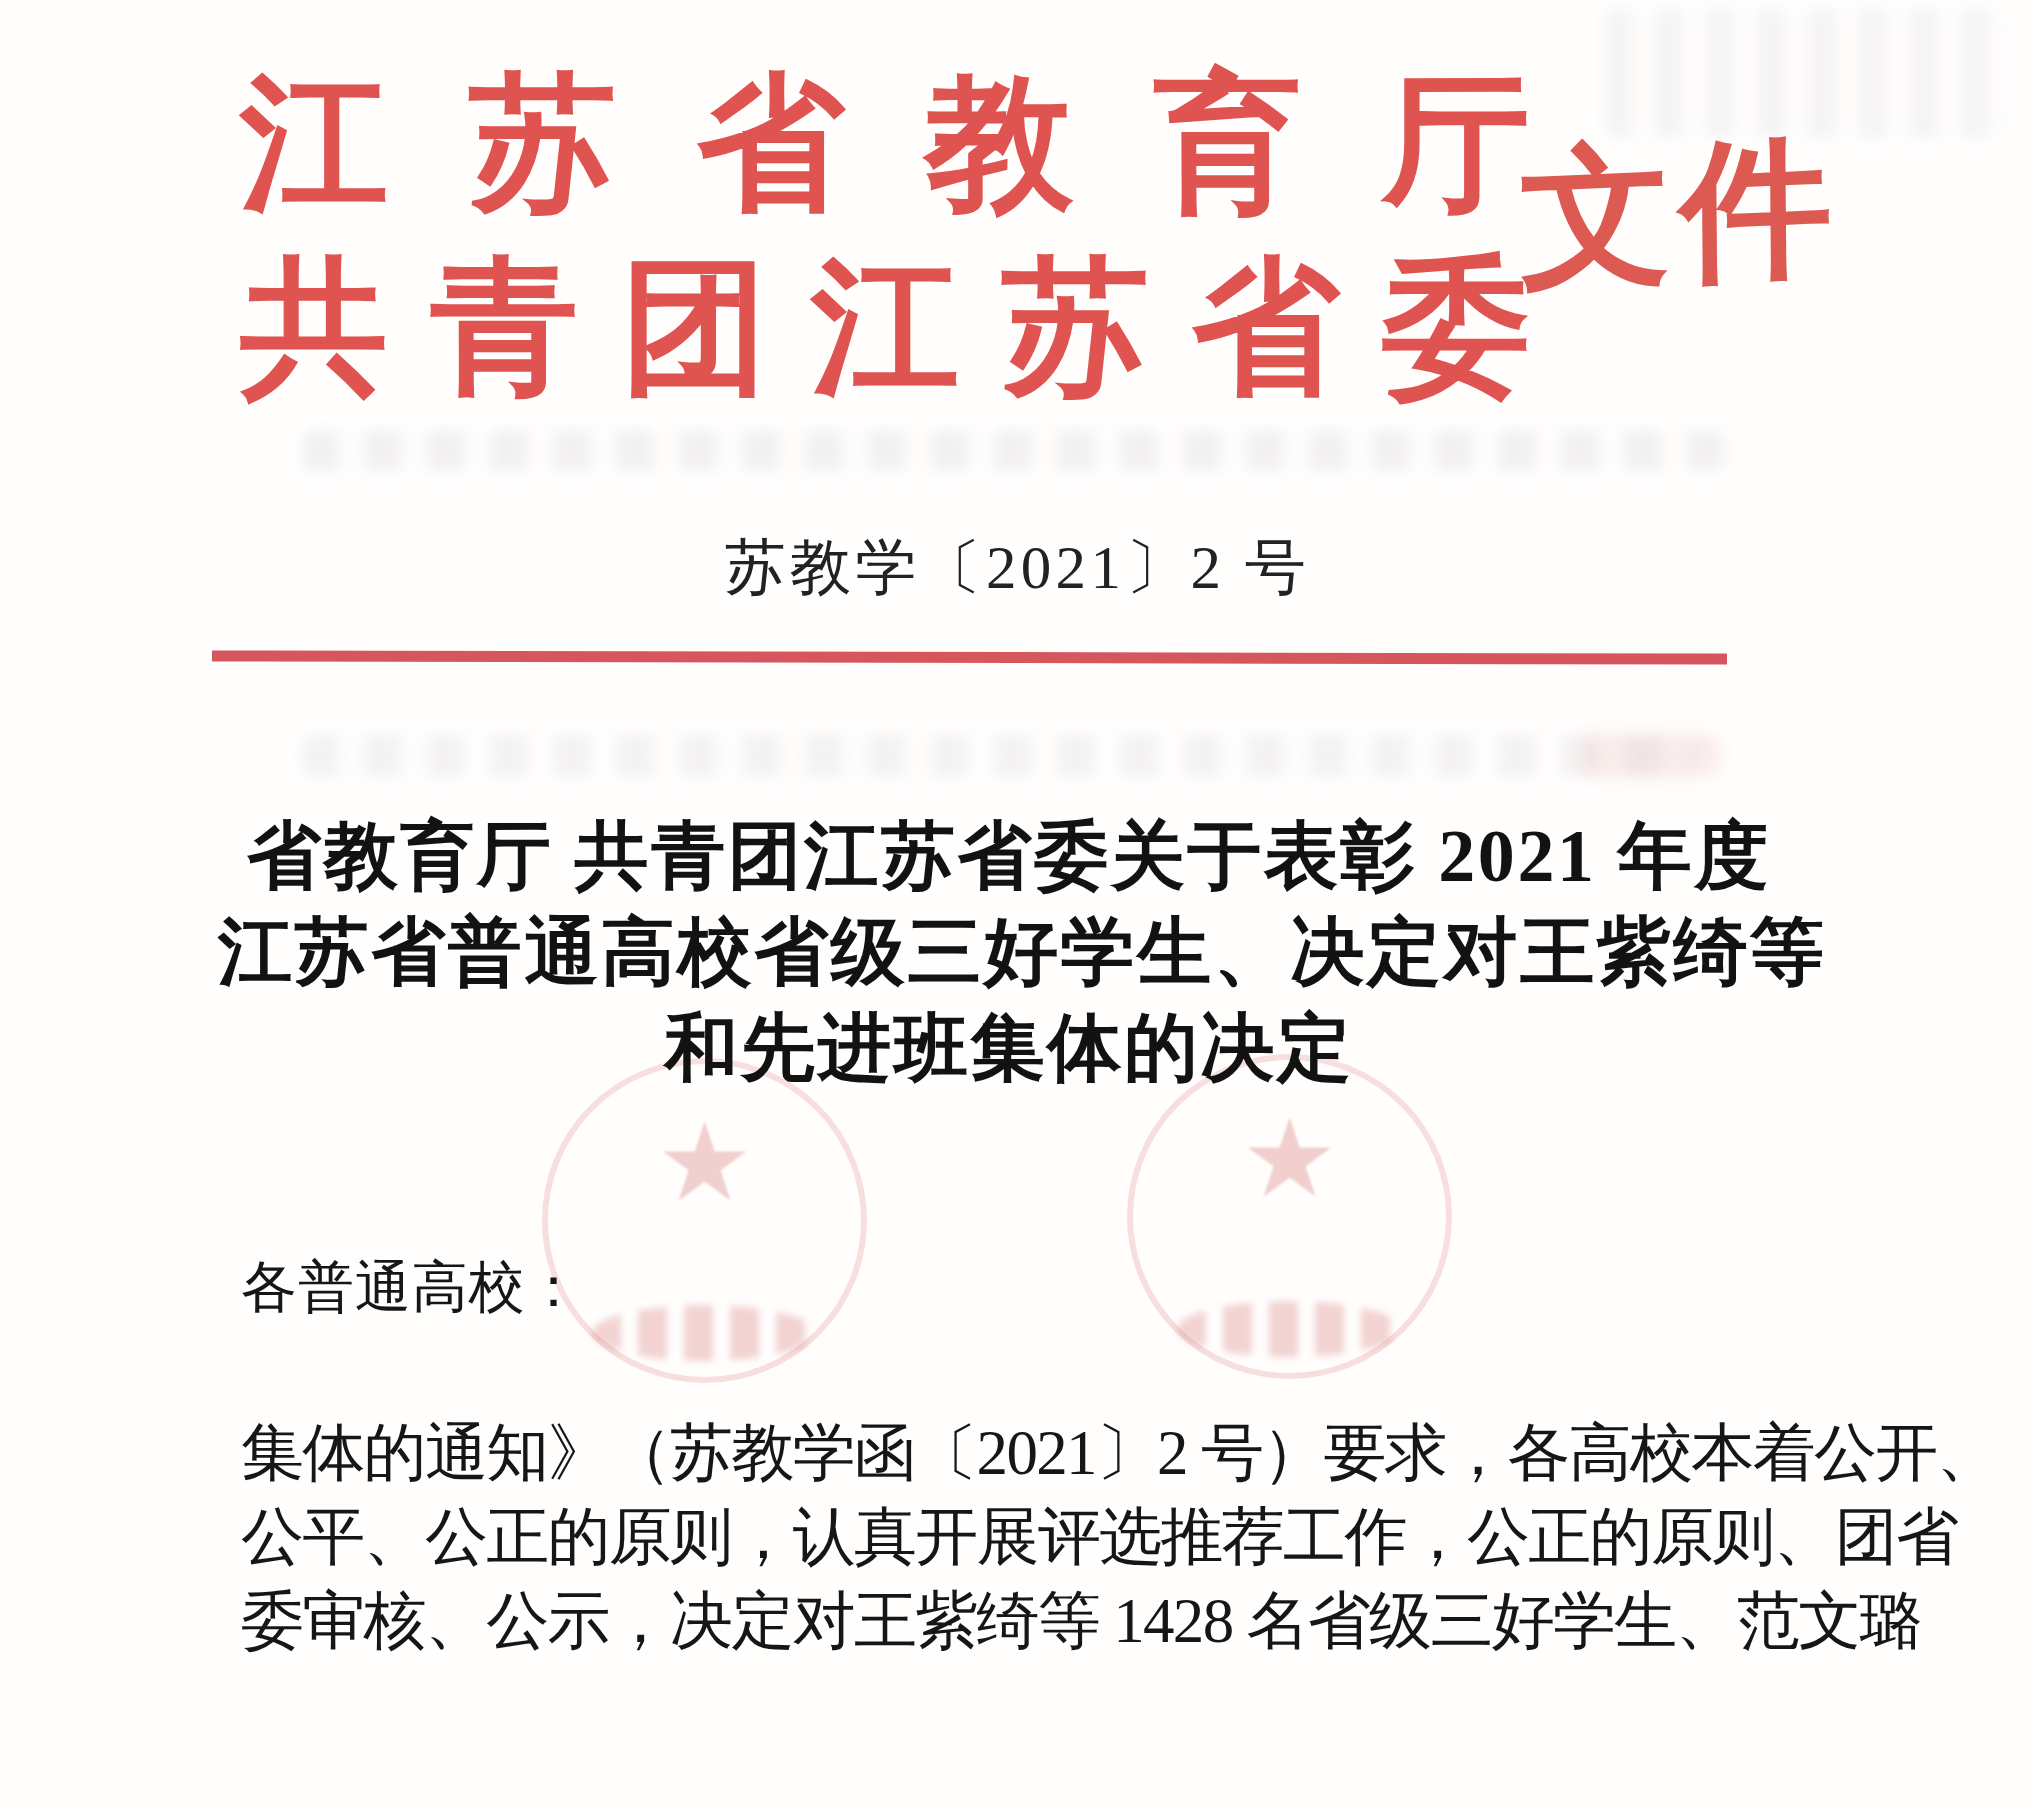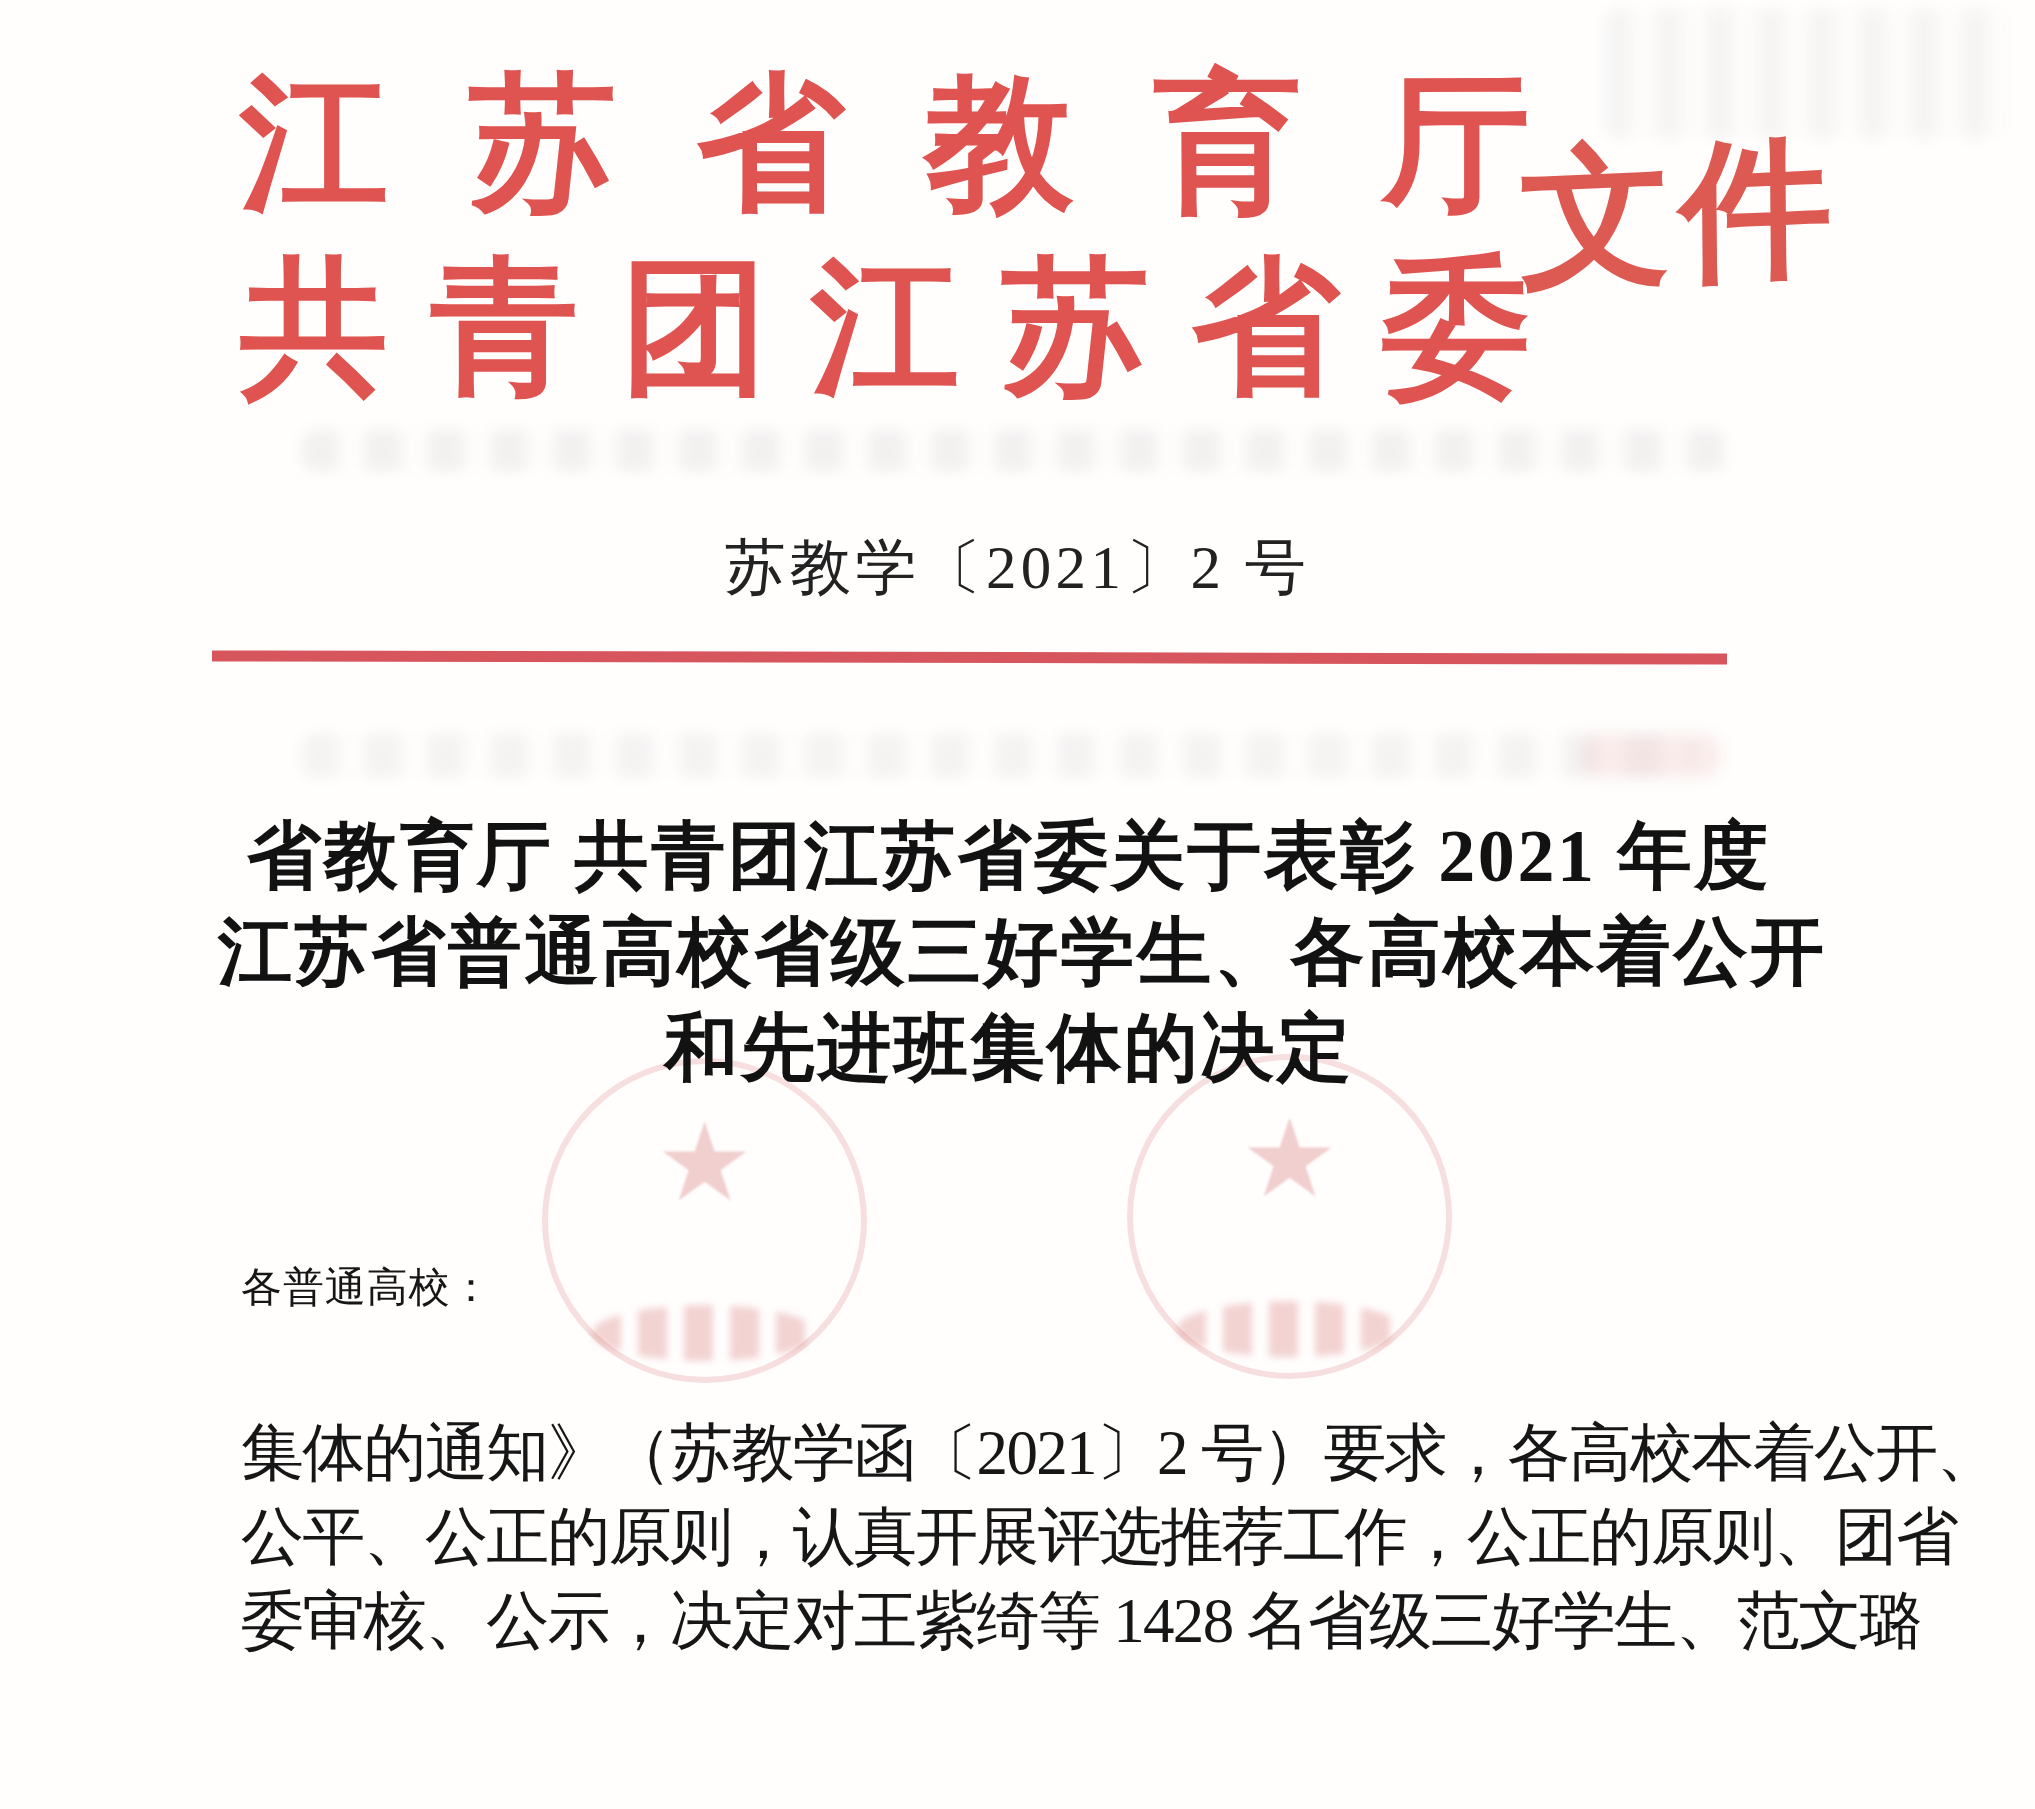--- a/index.html
+++ b/index.html
@@ -86,21 +86,21 @@
   
   .title-block{
     position:absolute;left:218px;top:808px;width:1582px;
     text-align:center;font-weight:700;color:#121212;
     font-size:74px;line-height:96px;letter-spacing:2.6px;
     white-space:nowrap;
   }
   
   .salutation{
     position:absolute;left:241px;top:1255px;
-    font-size:41px;line-height:64px;letter-spacing:0.9px;color:#161616;
+    font-size:56px;line-height:64px;letter-spacing:0.9px;color:#161616;
   }
   .paragraph{
     position:absolute;left:241px;top:1411px;width:1612px;
     font-size:63px;line-height:84px;letter-spacing:-1.7px;
     color:#161616;white-space:nowrap;
   }
   .paragraph .line{display:block;}
   .paragraph .line.indent{text-indent:141px;}
 </style>
 </head>
@@ -122,21 +122,21 @@
   <div class="issuer" id="issuer-1">江 苏 省 教 育 厅</div>
   <div class="issuer" id="issuer-2">共 青 团 江 苏 省 委</div>
   <div class="doc-type">文件</div>
 
   <div class="doc-number">苏教学〔2021〕2 号</div>
 
   <div class="red-rule"></div>
 
   <div class="title-block">
     <div>省教育厅 共青团江苏省委关于表彰 2021 年度</div>
-    <div>江苏省普通高校省级三好学生、各高校本着公开</div>
+    <div>江苏省普通高校省级三好学生、决定对王紫绮等</div>
     <div>和先进班集体的决定</div>
   </div>
 
   <div class="salutation">各普通高校：</div>
 
   <div class="paragraph">
     <span class="line">集体的通知》（苏教学函〔2021〕2 号）要求，各高校本着公开、</span>
     <span class="line">公平、公正的原则，认真开展评选推荐工作，公正的原则、团省</span>
     <span class="line">委审核、公示，决定对王紫绮等 1428 名省级三好学生、范文璐</span>
   </div>

